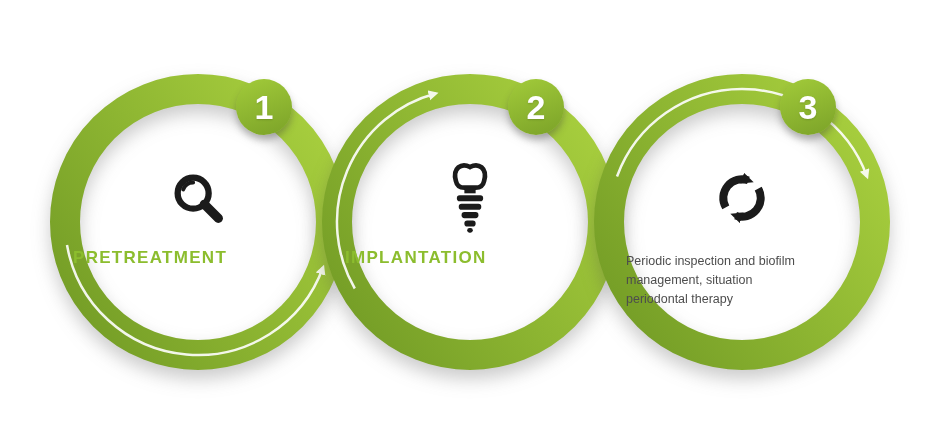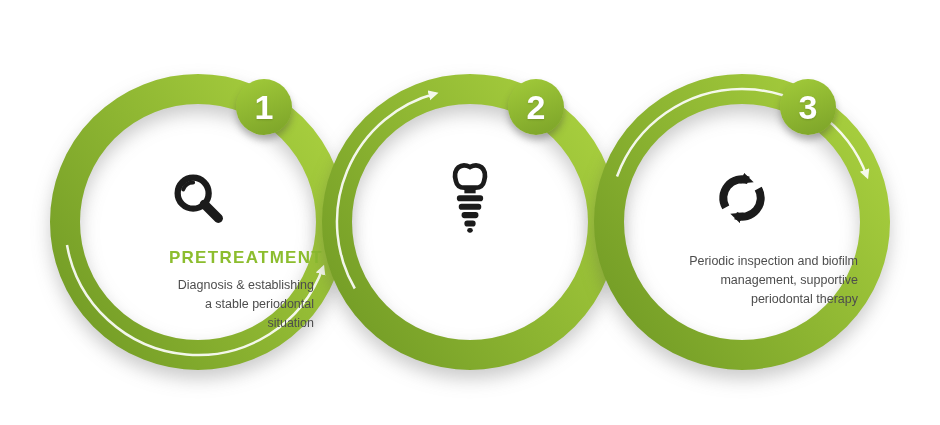--- a/index.html
+++ b/index.html
@@ -20,21 +20,21 @@
     position:absolute;left:188px;top:7px;width:56px;height:56px;border-radius:50%;
     background:linear-gradient(160deg,var(--badge-top,#a2cb3a),var(--badge-bottom,#7ba228));
     display:flex;align-items:center;justify-content:center;
     box-shadow:0 5px 7px rgba(60,60,60,.35);
   }
   .badge span{
     color:#fff;font-size:34px;font-weight:bold;line-height:1;
     text-shadow:0 1px 2px rgba(0,0,0,.15);
   }
   .content{
-    position:absolute;left:25px;top:80px;width:250px;text-align:right;
+    position:absolute;left:25px;top:80px;width:250px;text-align:left;
   }
   .icon-wrap{height:92px;display:flex;align-items:center;justify-content:center;color:var(--icon-black,#1b1b1b);}
   .step-title{
     margin:4px 0 0 0;font-size:17px;font-weight:bold;letter-spacing:1.3px;
     color:var(--title-green,#8cbd2e);
   }
   .step-desc{
     margin:8px auto 0 auto;width:232px;font-size:12.5px;line-height:1.5;
     color:var(--text-gray,#4d4d4d);white-space:pre-line;
   }
@@ -63,23 +63,20 @@
     </div>
     <div class="content">
       <div class="icon-wrap">
         <svg width="62" height="62" viewBox="0 0 64 64">
           <circle cx="27" cy="27" r="16" fill="none" stroke="currentColor" stroke-width="6.5"></circle>
           <path d="M 16.7 23.2 A 11 11 0 0 1 27 16" fill="none" stroke="currentColor" stroke-width="4" stroke-linecap="round"></path>
           <line x1="38.5" y1="38.5" x2="53" y2="53" stroke="currentColor" stroke-width="9.5" stroke-linecap="round"></line>
         </svg>
       </div>
       <h2 class="step-title">PRETREATMENT</h2>
-      <p class="step-desc">Diagnosis &amp; establishing
-a stable periodontal
-situation</p>
     </div>
   </div>
 
   <div class="step step-2">
     <svg class="ring" viewBox="0 0 300 300">
       <defs>
         <linearGradient id="ringGrad2" x1="0%" y1="85%" x2="100%" y2="15%">
           <stop offset="0%" style="stop-color:var(--ring-dark,#749d26)"></stop>
           <stop offset="100%" style="stop-color:var(--ring-light,#a8cf3e)"></stop>
         </linearGradient>
@@ -98,20 +95,21 @@
         <svg width="60" height="82" viewBox="0 0 64 84">
           <path d="M17 24 C13 10 23 4 32 9 C41 4 51 10 47 24 C46 29 42 31 38 31 L26 31 C22 31 18 29 17 24 Z" fill="#ffffff" stroke="currentColor" stroke-width="5"></path>
           <rect x="26" y="31" width="12" height="6" fill="currentColor"></rect>
           <rect x="18" y="39" width="28" height="6.5" rx="3" fill="currentColor"></rect>
           <rect x="20" y="48" width="24" height="6.5" rx="3" fill="currentColor"></rect>
           <rect x="23" y="57" width="18" height="6.5" rx="3" fill="currentColor"></rect>
           <rect x="26" y="66" width="12" height="6.5" rx="3" fill="currentColor"></rect>
           <rect x="29" y="74" width="6" height="5" rx="2.5" fill="currentColor"></rect>
         </svg>
       </div>
+      <h2 class="step-title">IMPLANTATION</h2>
     </div>
   </div>
 
   <div class="step step-3">
     <svg class="ring" viewBox="0 0 300 300">
       <defs>
         <linearGradient id="ringGrad3" x1="0%" y1="85%" x2="100%" y2="15%">
           <stop offset="0%" style="stop-color:var(--ring-dark,#749d26)"></stop>
           <stop offset="100%" style="stop-color:var(--ring-light,#a8cf3e)"></stop>
         </linearGradient>
@@ -131,18 +129,18 @@
           <defs>
             <marker id="abk" markerUnits="userSpaceOnUse" markerWidth="16" markerHeight="16" refX="7" refY="6" orient="auto">
               <path d="M0,0 L13,6 L0,12 Z" fill="currentColor"></path>
             </marker>
           </defs>
           <path d="M 14.7 42 A 20 20 0 0 1 38.8 13.2" fill="none" stroke="currentColor" stroke-width="8.5" marker-end="url(#abk)"></path>
           <path d="M 49.3 22 A 20 20 0 0 1 25.2 50.8" fill="none" stroke="currentColor" stroke-width="8.5" marker-end="url(#abk)"></path>
         </svg>
       </div>
       <p class="step-desc">Periodic inspection and biofilm
-management, supportive
+management, situation
 periodontal therapy</p>
     </div>
   </div>
 
 </div>
 
 </body></html>

